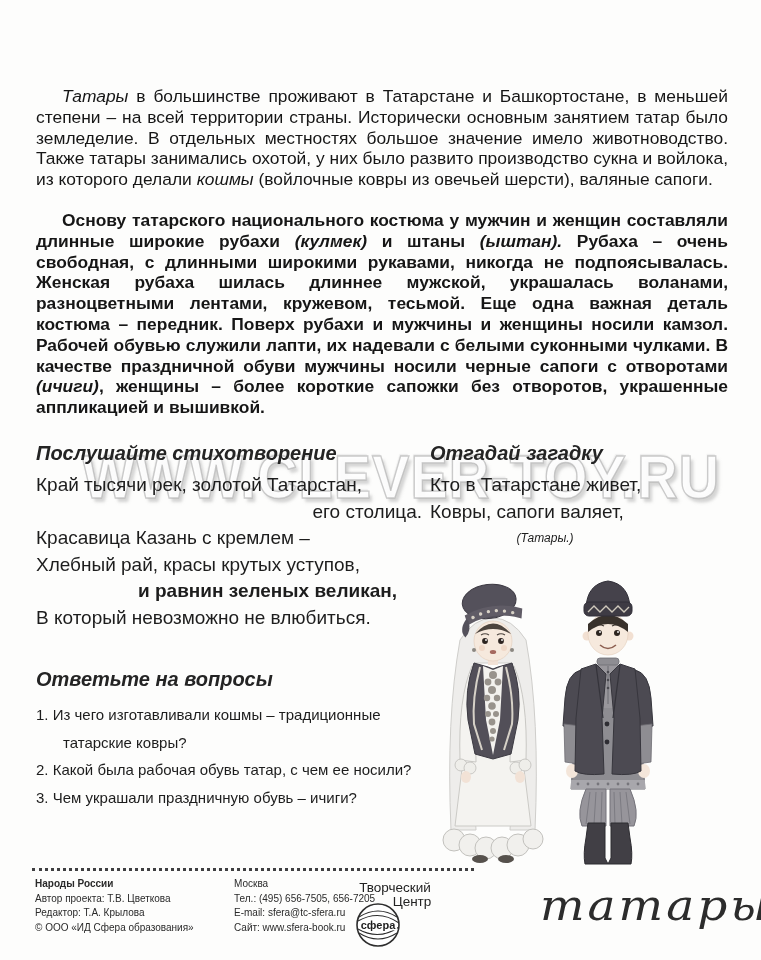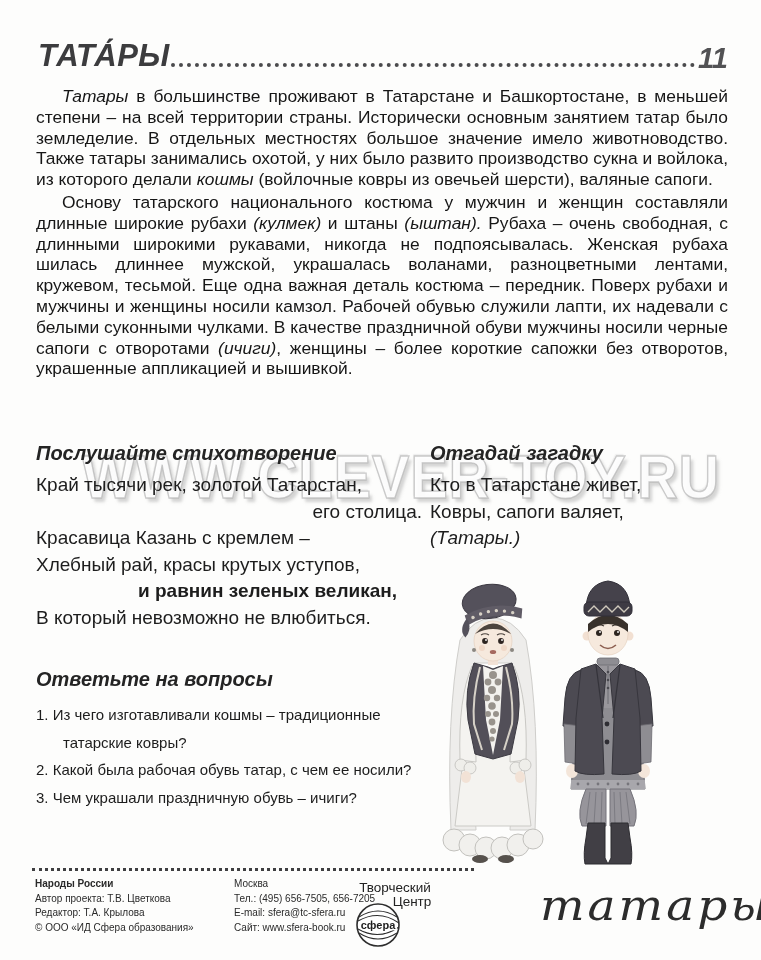--- a/index.html
+++ b/index.html
@@ -32,21 +32,21 @@
     line-height:1; padding-bottom:1px;
   }
 
   
   .body-text {
     position:absolute; left:36px; top:86px; width:692px;
     font-size:17.4px; line-height:20.8px; text-align:justify;
     color:#161616; z-index:2;
   }
   .para { margin:0; text-indent:26px; }
-  .para + .para { margin-top:2px; }
+  .para + .para { margin-top:20px;font-weight:bold; }
 
   
   .watermark {
     position:absolute; left:82px; top:444px; width:680px;
     font-size:56px; font-weight:bold; white-space:nowrap;
     color:rgba(255,255,255,.92);
     -webkit-text-stroke:1.3px rgba(176,176,176,.65);
     text-shadow:3px 4px 3px rgba(150,150,150,.40), -1px -1px 1px rgba(210,210,210,.35);
     letter-spacing:1px; z-index:1; pointer-events:none;
     transform:scaleY(1.08);
@@ -60,22 +60,22 @@
     position:absolute; left:430px; top:442px; width:308px; z-index:2;
   }
   .sec-heading {
     margin:0 0 7px 0; font-size:20px; font-weight:bold; font-style:italic;
     color:#242424;
   }
   .vline { font-size:19px; line-height:26.5px; color:#1d1d1d; }
   .vline.right { text-align:right; padding-right:6px; }
   .vline.mid   { padding-left:102px;font-weight:bold; }
   .riddle-answer {
-    font-size:19px; line-height:26.5px; font-style:italic;
-    text-align:left; padding-right:78px; color:#1d1d1d;
+    font-size:12px; line-height:26.5px; font-style:italic;
+    text-align:center; padding-right:78px; color:#1d1d1d;
   }
 
   
   .questions {
     position:absolute; left:36px; top:668px; width:396px; z-index:2;
   }
   .questions .sec-heading { margin-bottom:10px; }
   .q-list { margin:0; padding:0; list-style:none; }
   .q-item {
     font-size:15px; line-height:27.5px; color:#1d1d1d;
@@ -108,25 +108,20 @@
     font-family:"DejaVu Serif", serif; font-style:italic; font-weight:normal;
     font-size:47px; color:#2c2c2c; letter-spacing:3px; text-align:center;
     transform:scaleY(.92);
   }
 </style>
 </head>
 <body>
 
 <div class="page">
 
-  <div class="title-row">
-    <h1 class="page-title">ТАТА́РЫ</h1>
-    <div class="leader-dots"></div>
-    <div class="page-num">11</div>
-  </div>
 
   <div class="watermark">WWW.CLEVER-TOY.RU</div>
 
   <div class="body-text">
       <p class="para"><i>Татары</i><span> в большинстве проживают в Татарстане и Башкортостане, в меньшей степени – на всей территории страны. Исторически основным занятием татар было земледелие. В отдельных местностях большое значение имело животноводство. Также татары занимались охотой, у них было развито производство сукна и войлока, из которого делали </span><i>кошмы</i><span> (войлочные ковры из овечьей шерсти), валяные сапоги.</span></p>
       <p class="para"><span>Основу татарского национального костюма у мужчин и женщин составляли длинные широкие рубахи </span><i>(кулмек)</i><span> и штаны </span><i>(ыштан).</i><span> Рубаха – очень свободная, с длинными широкими рукавами, никогда не подпоясывалась. Женская рубаха шилась длиннее мужской, украшалась воланами, разноцветными лентами, кружевом, тесьмой. Еще одна важная деталь костюма – передник. Поверх рубахи и мужчины и женщины носили камзол. Рабочей обувью служили лапти, их надевали с белыми суконными чулками. В качестве праздничной обуви мужчины носили черные сапоги с отворотами </span><i>(ичиги)</i><span>, женщины – более короткие сапожки без отворотов, украшенные аппликацией и вышивкой.</span></p>
     </div>
 
   <div class="poem-col">
     <h2 class="sec-heading">Послушайте стихотворение</h2>

